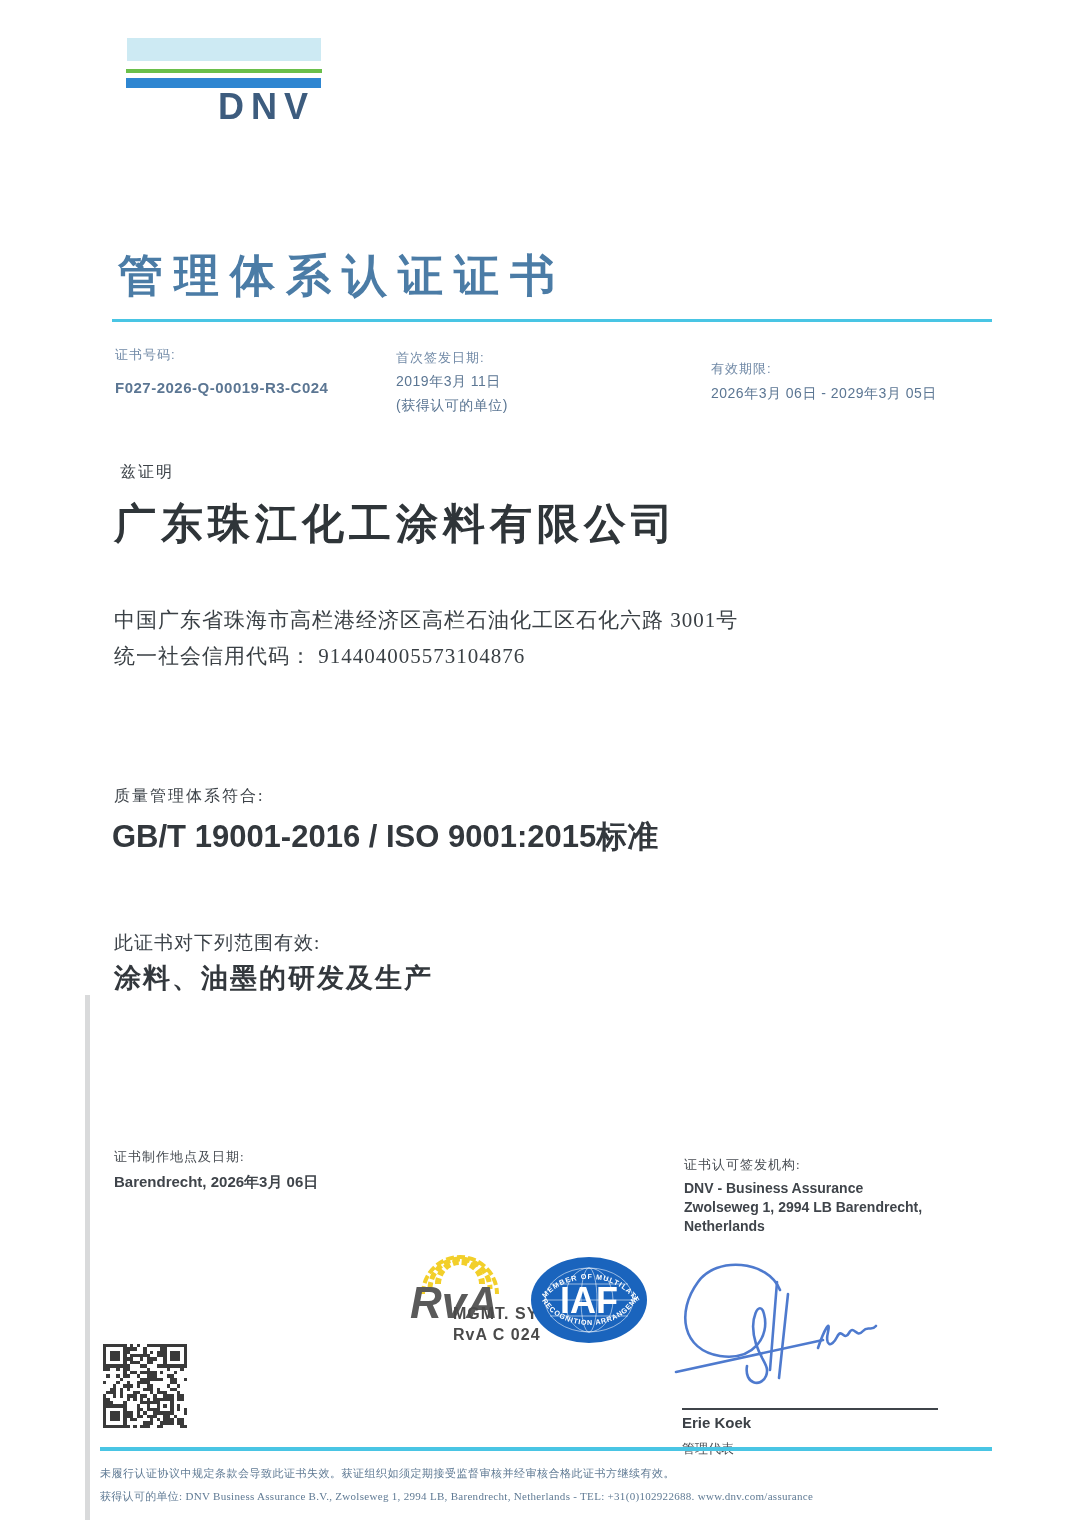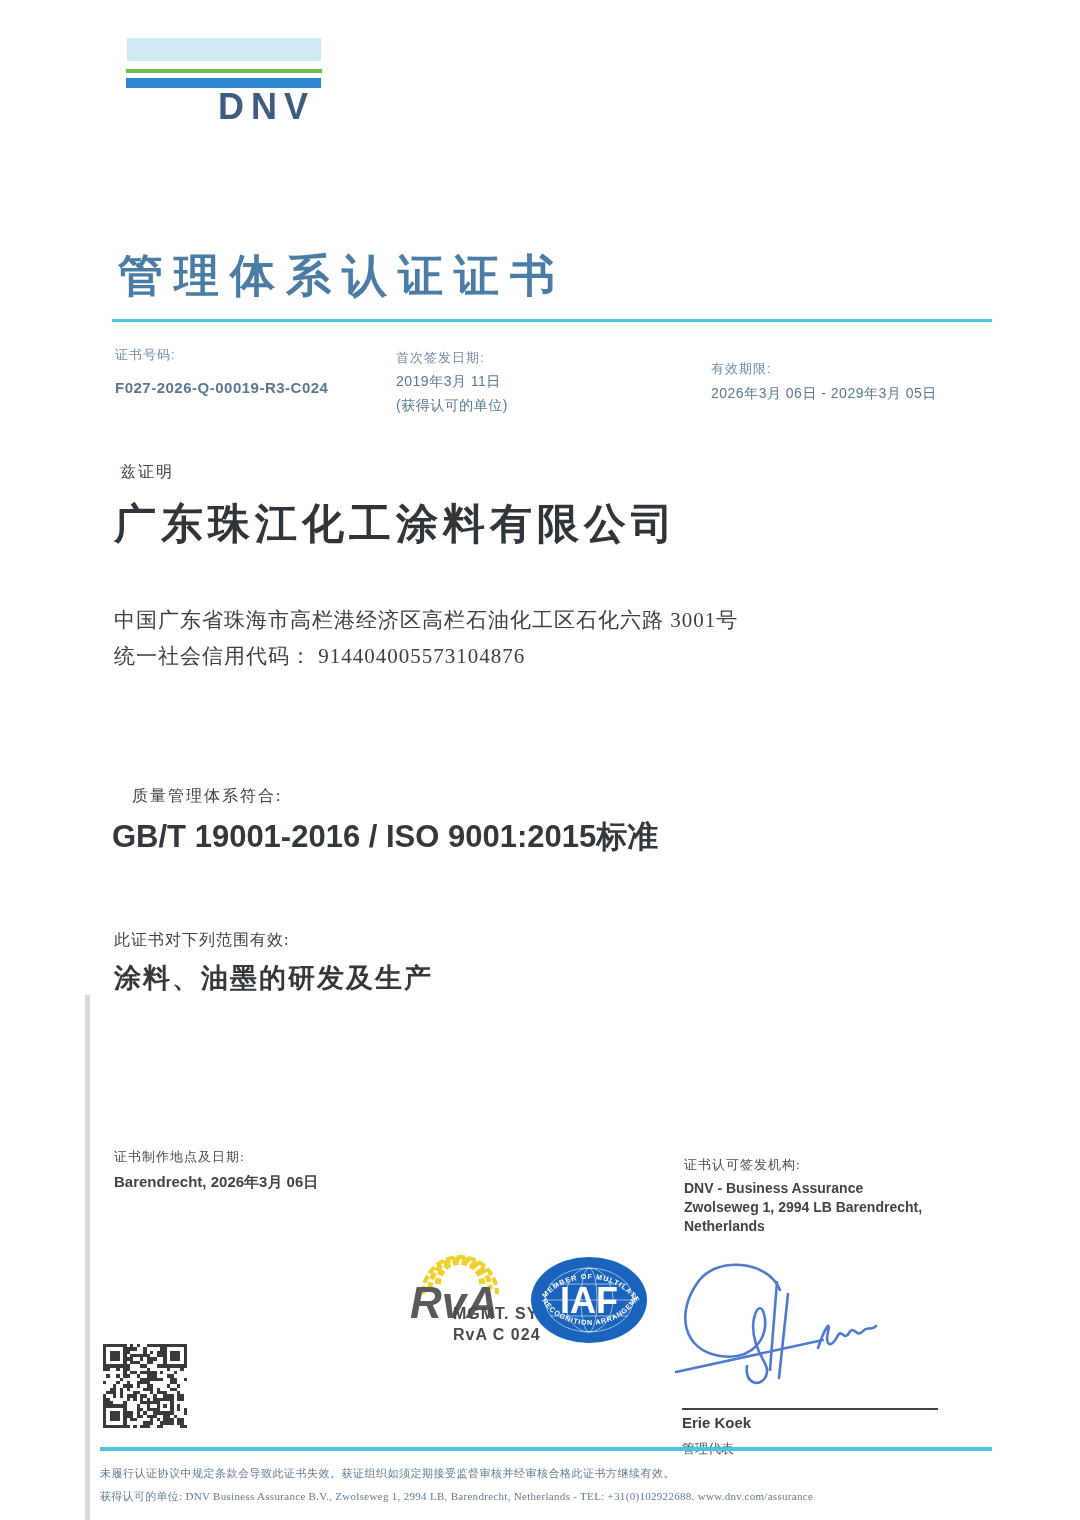--- a/index.html
+++ b/index.html
@@ -42,25 +42,25 @@
   .company{
     left:114px; top:496px; font-size:42px; font-weight:bold; letter-spacing:5px;
     color:#2f3539; font-family:"Liberation Serif","DejaVu Serif",serif; white-space:nowrap;
   }
   .addr1{left:114px; top:606px; font-size:21px; letter-spacing:1px; color:#3a4045;
     font-family:"Liberation Serif","DejaVu Serif",serif; white-space:nowrap;}
   .addr2{left:114px; top:642px; font-size:21px; letter-spacing:1px; color:#3a4045;
     font-family:"Liberation Serif","DejaVu Serif",serif;}
 
   .std-label{left:114px; top:786px; font-size:16px; letter-spacing:2px; color:#3c4248;
-    font-family:"Liberation Serif","DejaVu Serif",serif;margin-left:18px;}
+    font-family:"Liberation Serif","DejaVu Serif",serif;}
   .std-value{left:112px; top:816px; font-size:31px; font-weight:bold; color:#33383d;
     letter-spacing:0px; white-space:nowrap;}
 
-  .scope-label{left:114px; top:930px; font-size:16px; letter-spacing:1px; color:#3c4248;
+  .scope-label{left:114px; top:930px; font-size:19px; letter-spacing:1px; color:#3c4248;
     font-family:"Liberation Serif","DejaVu Serif",serif;}
   .scope-value{left:114px; top:960px; font-size:27px; font-weight:bold; color:#33383d;
     letter-spacing:2px; font-family:"Liberation Serif","DejaVu Serif",serif;}
 
   .issue-block{left:114px; top:1148px;}
   .issue-block .lbl{font-size:13px; color:#474c52; letter-spacing:1px;
     font-family:"Liberation Serif","DejaVu Serif",serif;}
   .issue-block .val{margin-top:7px; font-size:15px; font-weight:bold; color:#3f444a;}
 
   .accr-block{left:684px; top:1156px;}

